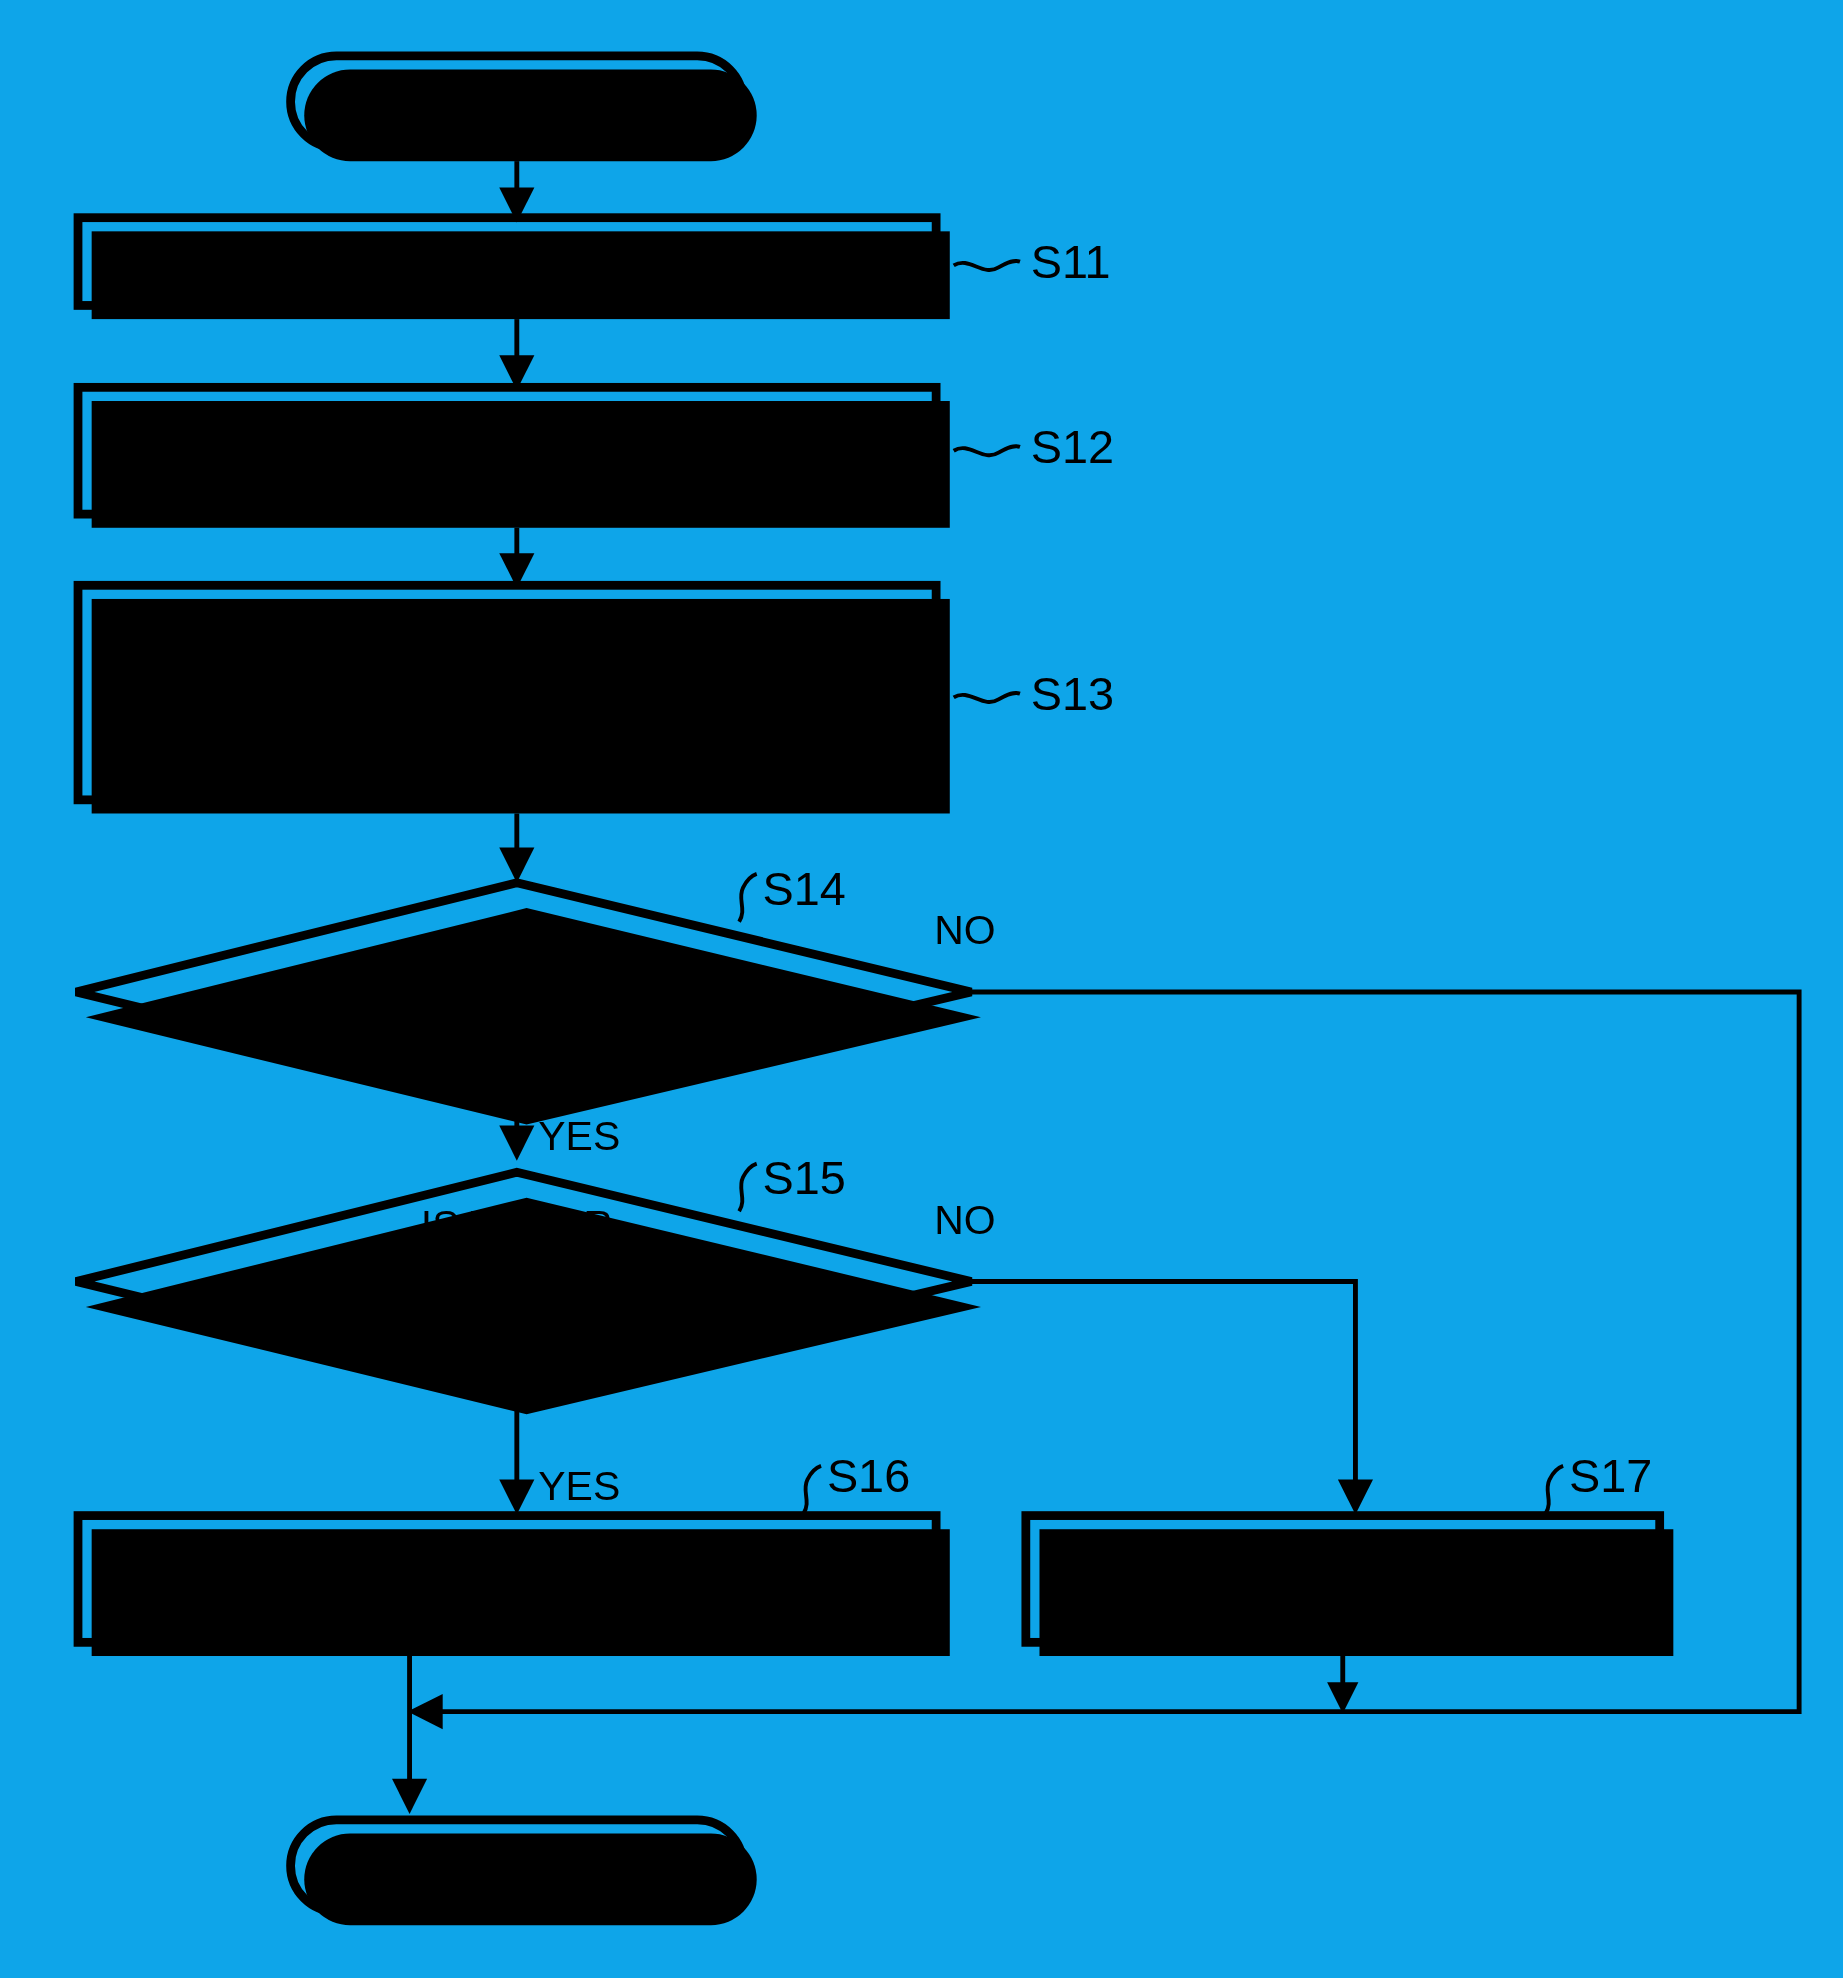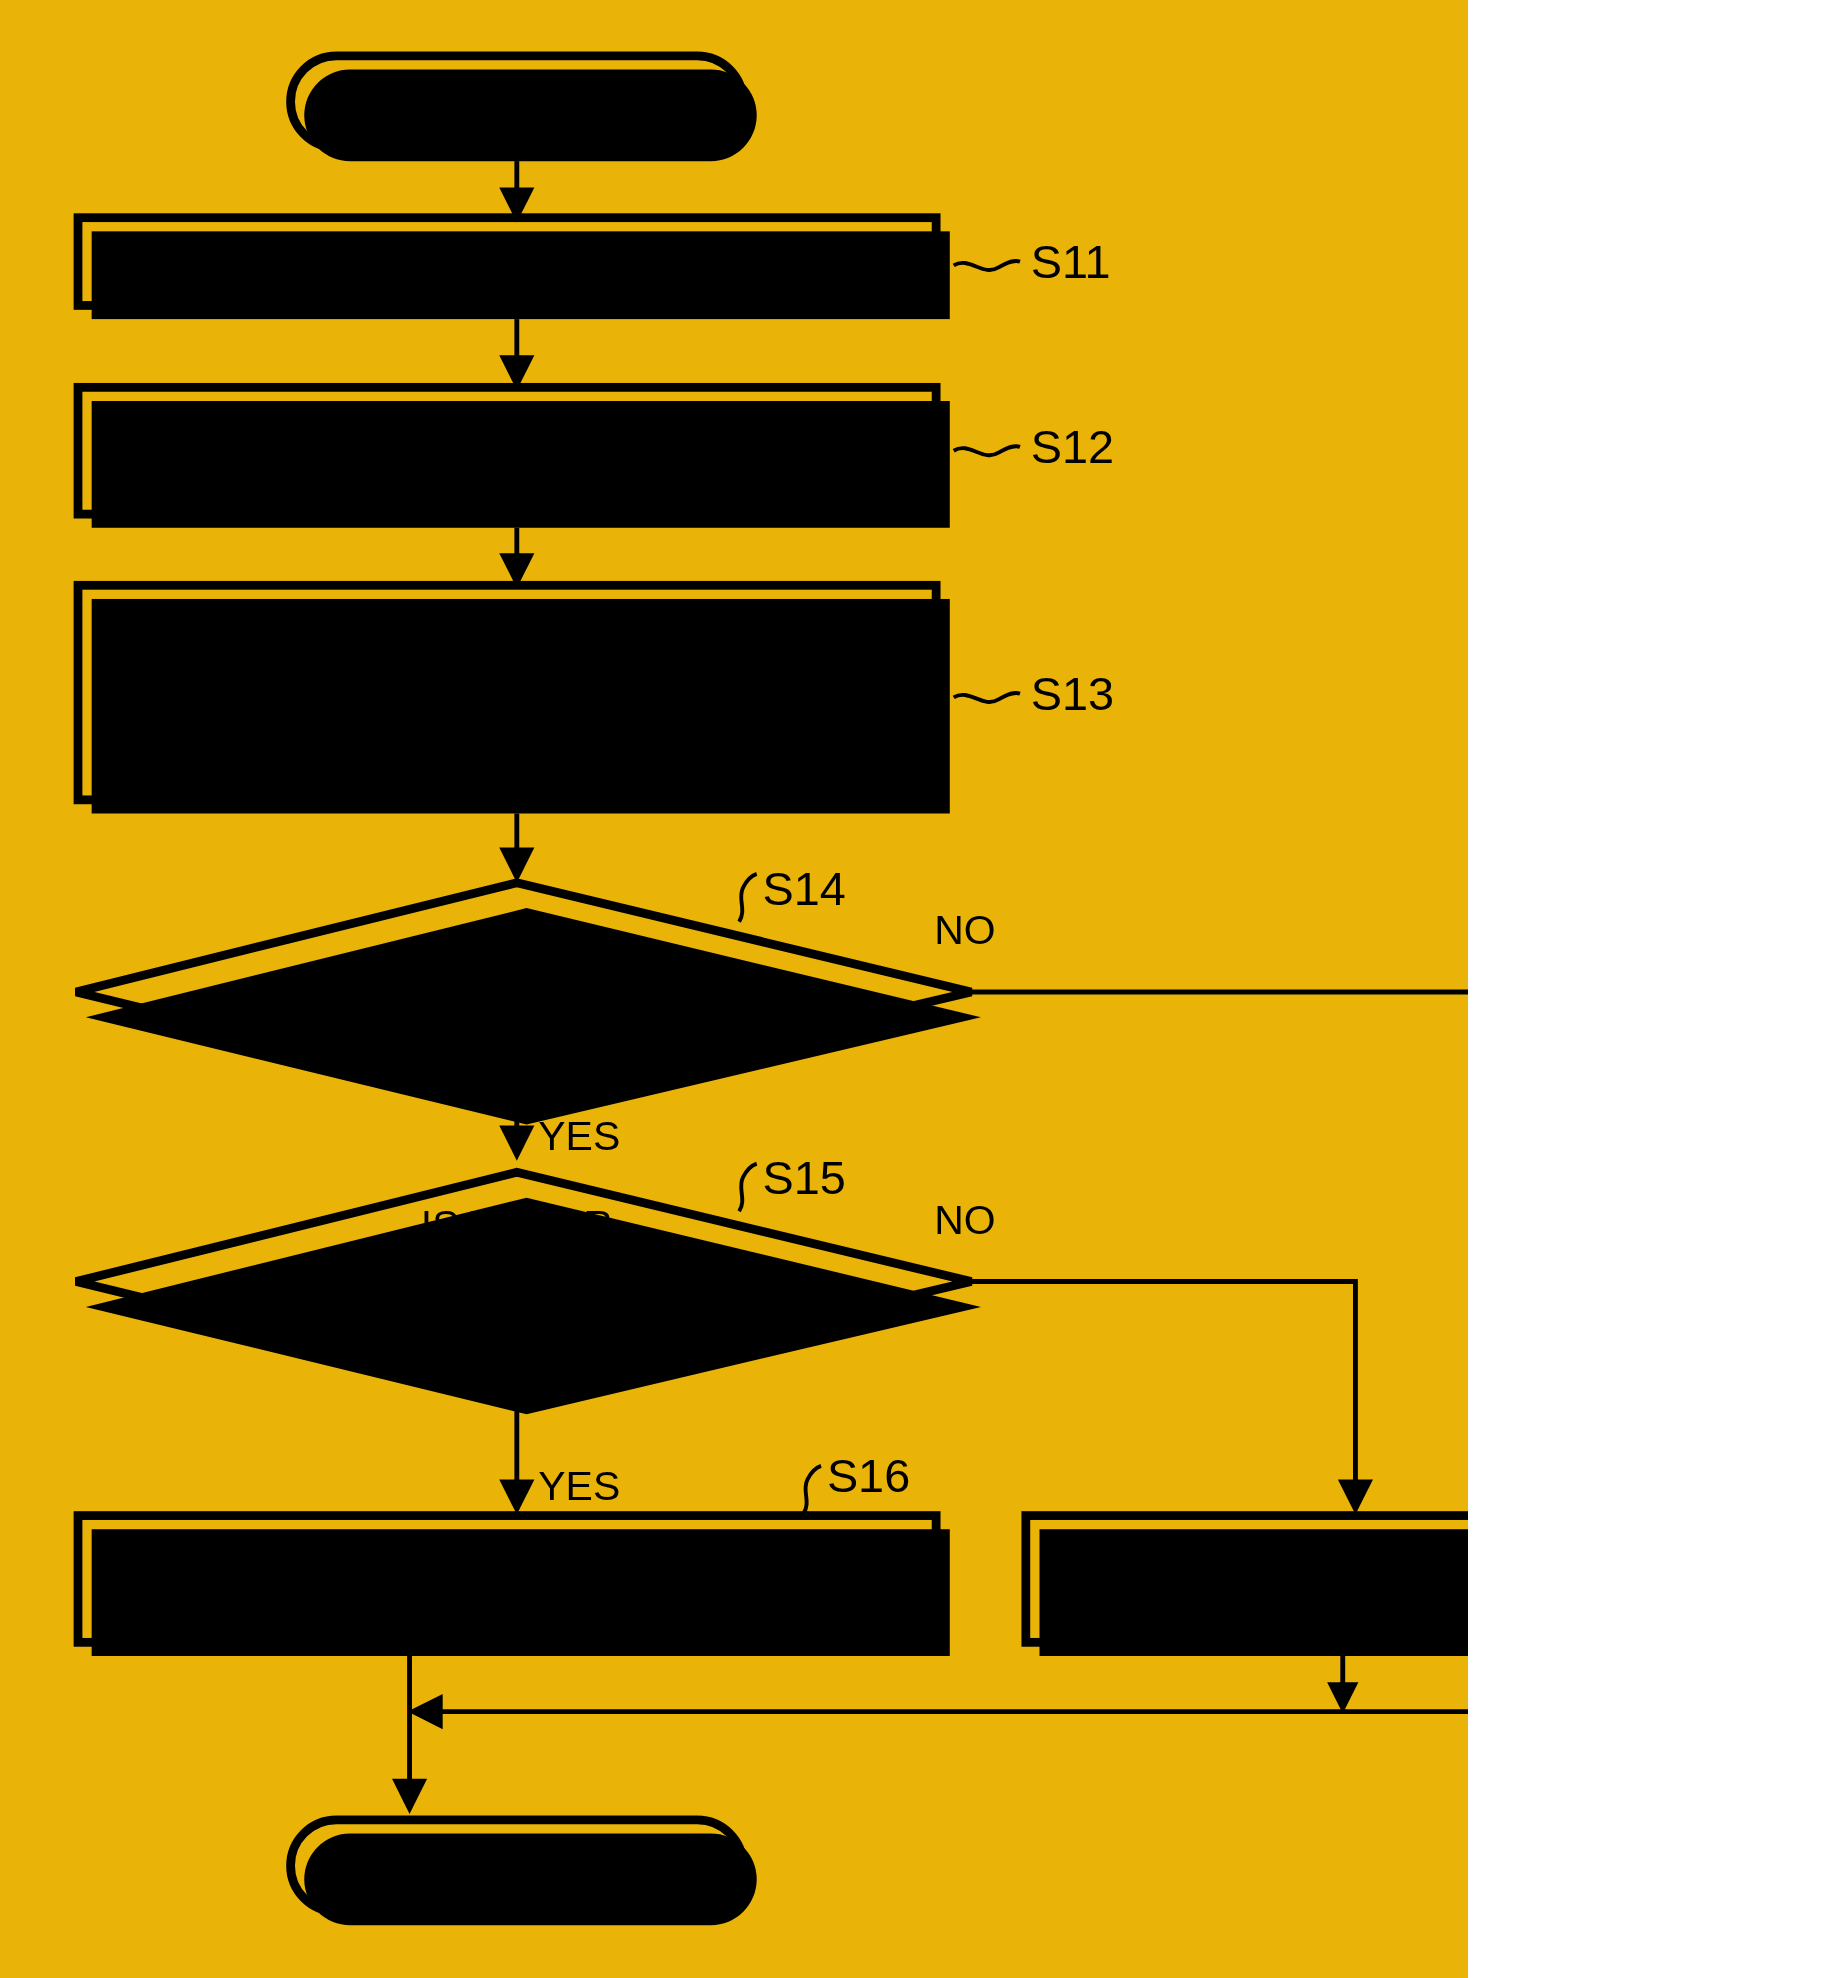--- a/index.html
+++ b/index.html
@@ -5,23 +5,23 @@
   html, body {
     margin: 0;
     padding: 0;
     background: #ffffff;
   }
   body {
     font-family: "Liberation Sans", sans-serif;
   }
   #flowchart-root {
     position: relative;
-    width: 1468px;
+    width: 1843px;
     height: 1979px;
-    background: #eab308;
+    background: #0ea5e9;
     overflow: hidden;
   }
   svg#flow-svg {
     display: block;
     width: 1843px;
     height: 1979px;
   }
   .shape-fill { fill: #ffffff; }
   .shape-stroke { stroke: #000000; fill: none; }
   .shadow { fill: #000000; stroke: none; }

